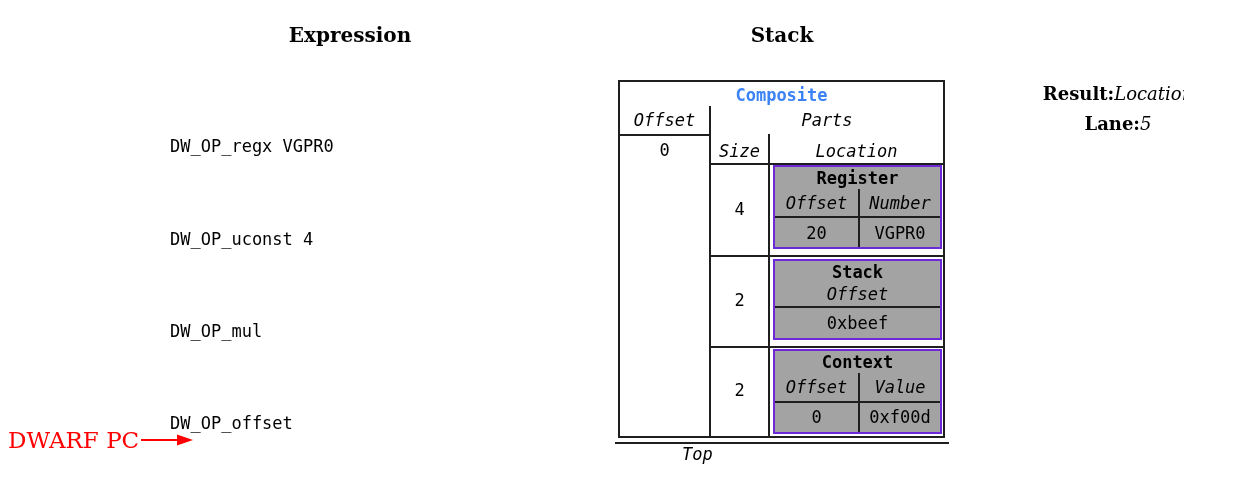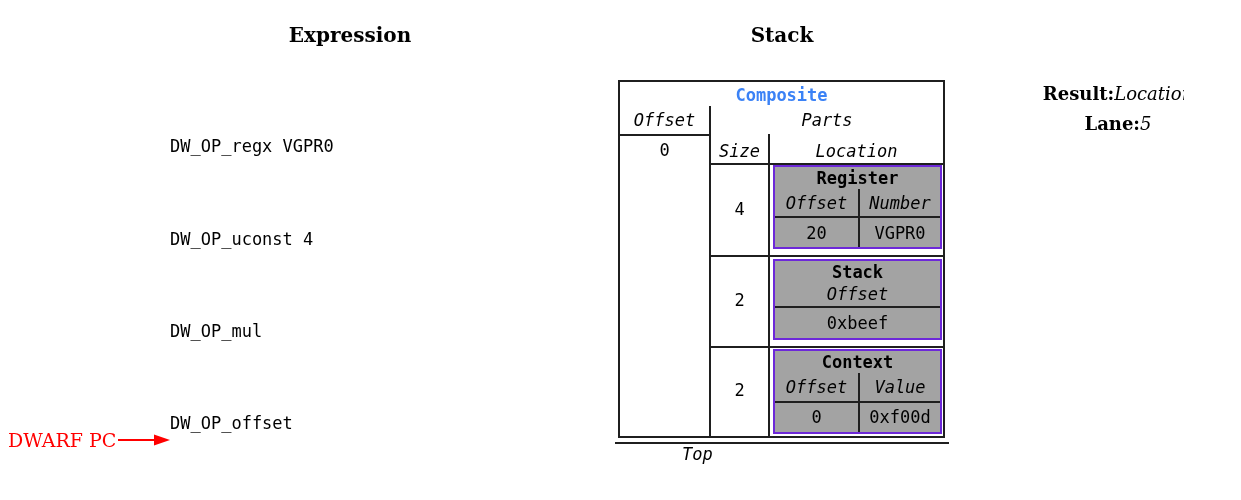--- a/index.html
+++ b/index.html
@@ -22,21 +22,21 @@
     position:absolute;left:170px;top:70px;
     font-size:17px;line-height:30.7px;white-space:pre;
   }
   
   .dwarf-pc{
     position:absolute;left:8px;top:429px;height:22px;
     display:flex;align-items:center;gap:2px;
   }
   .dwarf-pc-text{
     font-family:"DejaVu Serif", serif;
-    font-size:19px;line-height:22px;color:#ff0000;
+    font-size:23px;line-height:22px;color:#ff0000;
   }
   
   .stack-table{
     position:absolute;left:618px;top:80px;width:327px;height:358px;
     box-sizing:border-box;border:2px solid #1f1f1f;
     font-size:17px;
   }
   .vline{position:absolute;width:0;border-left:2px solid #1f1f1f;}
   .hline{position:absolute;height:0;border-top:2px solid #1f1f1f;}
   .cell-txt{position:absolute;text-align:center;line-height:20px;}

